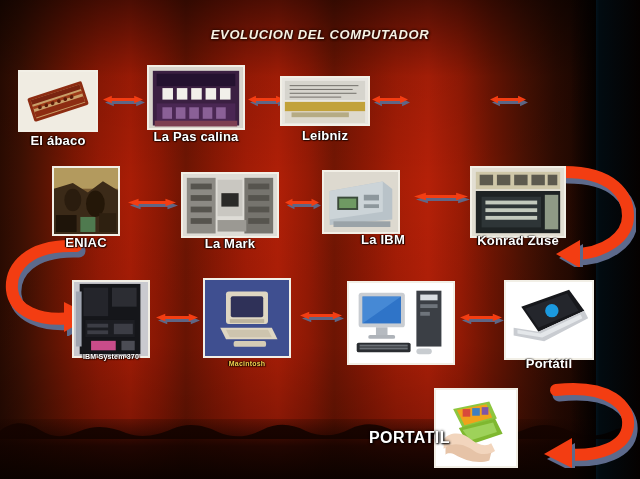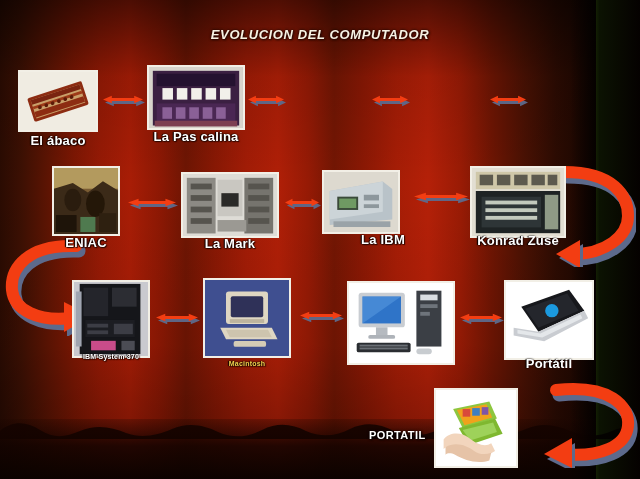--- a/index.html
+++ b/index.html
@@ -3,21 +3,21 @@
 <meta charset="utf-8">
 <style>
   html,body{margin:0;padding:0;}
   body{
     width:640px;height:479px;overflow:hidden;
     font-family:"Liberation Sans", sans-serif;
     background:#000;
   }
   #slide{
     position:relative;width:640px;height:479px;overflow:hidden;
-    background:#4d7c0f;
+    background:#0c4a6e;
   }
   
   .curtain{
     position:absolute;left:0;top:0;width:596px;height:479px;
     background:
       linear-gradient(90deg,
         #2a0b02 0px, #3d1003 22px, #5d1403 48px, #7d1703 74px,
         #961a05 100px, #a81d06 130px, #8d1804 160px, #6e1503 186px,
         #881804 214px, #a21c06 246px, #b01f07 278px, #961a05 308px,
         #731603 334px, #8a1804 362px, #a61d06 396px, #b42008 428px,
@@ -84,21 +84,21 @@
     left:0;right:0;top:27px;text-align:center;
     color:#f7f2e4;
     font-weight:bold;
     font-size:13px;
     font-style:italic;
     letter-spacing:.6px;
     text-shadow:1px 1px 2px #2a0700, 0 0 3px #000;
   }
   .bottomlbl{
     position:absolute;
-    color:#ffffff;font-weight:bold;font-size:11px;
+    color:#ffffff;font-weight:bold;font-size:16px;
     letter-spacing:.4px;
     text-shadow:1px 1px 2px #000,0 0 3px #000;
   }
 </style>
 </head>
 <body>
 
 <div id="slide">
 
   <div class="curtain"></div>
@@ -170,20 +170,38 @@
       </svg>
     </div>
     <div class="lbl" style="top:64px;">La Pas calina</div>
   </div>
 
   <div class="arrow2" style="left:248px;top:94px;width:36px;">
     <div class="shadow"></div>
       <div class="body"></div>
   </div>
 
+  <div class="node" style="left:280px;top:76px;width:90px;height:70px;">
+    <div class="thumb" style="width:90px;height:50px;">
+      <svg class="art" viewBox="0 0 90 50" preserveAspectRatio="none">
+        <rect x="0" y="0" width="90" height="50" fill="#e8e6e0"></rect>
+        <rect x="3" y="3" width="84" height="20" fill="#d6d4cd"></rect>
+        <g stroke="#6d6b66" stroke-width="1">
+          <line x1="8" y1="8" x2="80" y2="8"></line>
+            <line x1="8" y1="12" x2="74" y2="12"></line>
+          <line x1="8" y1="16" x2="78" y2="16"></line>
+            <line x1="8" y1="20" x2="62" y2="20"></line>
+        </g>
+        <rect x="3" y="25" width="84" height="10" fill="#c2a23a"></rect>
+        <rect x="3" y="35" width="84" height="12" fill="#ddd9cd"></rect>
+        <rect x="10" y="36" width="60" height="5" fill="#b5ab84"></rect>
+      </svg>
+    </div>
+    <div class="lbl" style="top:52px;">Leibniz</div>
+  </div>
 
   <div class="arrow2" style="left:372px;top:94px;width:36px;">
     <div class="shadow"></div>
       <div class="body"></div>
   </div>
 
 
   <div class="arrow2" style="left:490px;top:94px;width:36px;">
     <div class="shadow"></div>
       <div class="body"></div>

